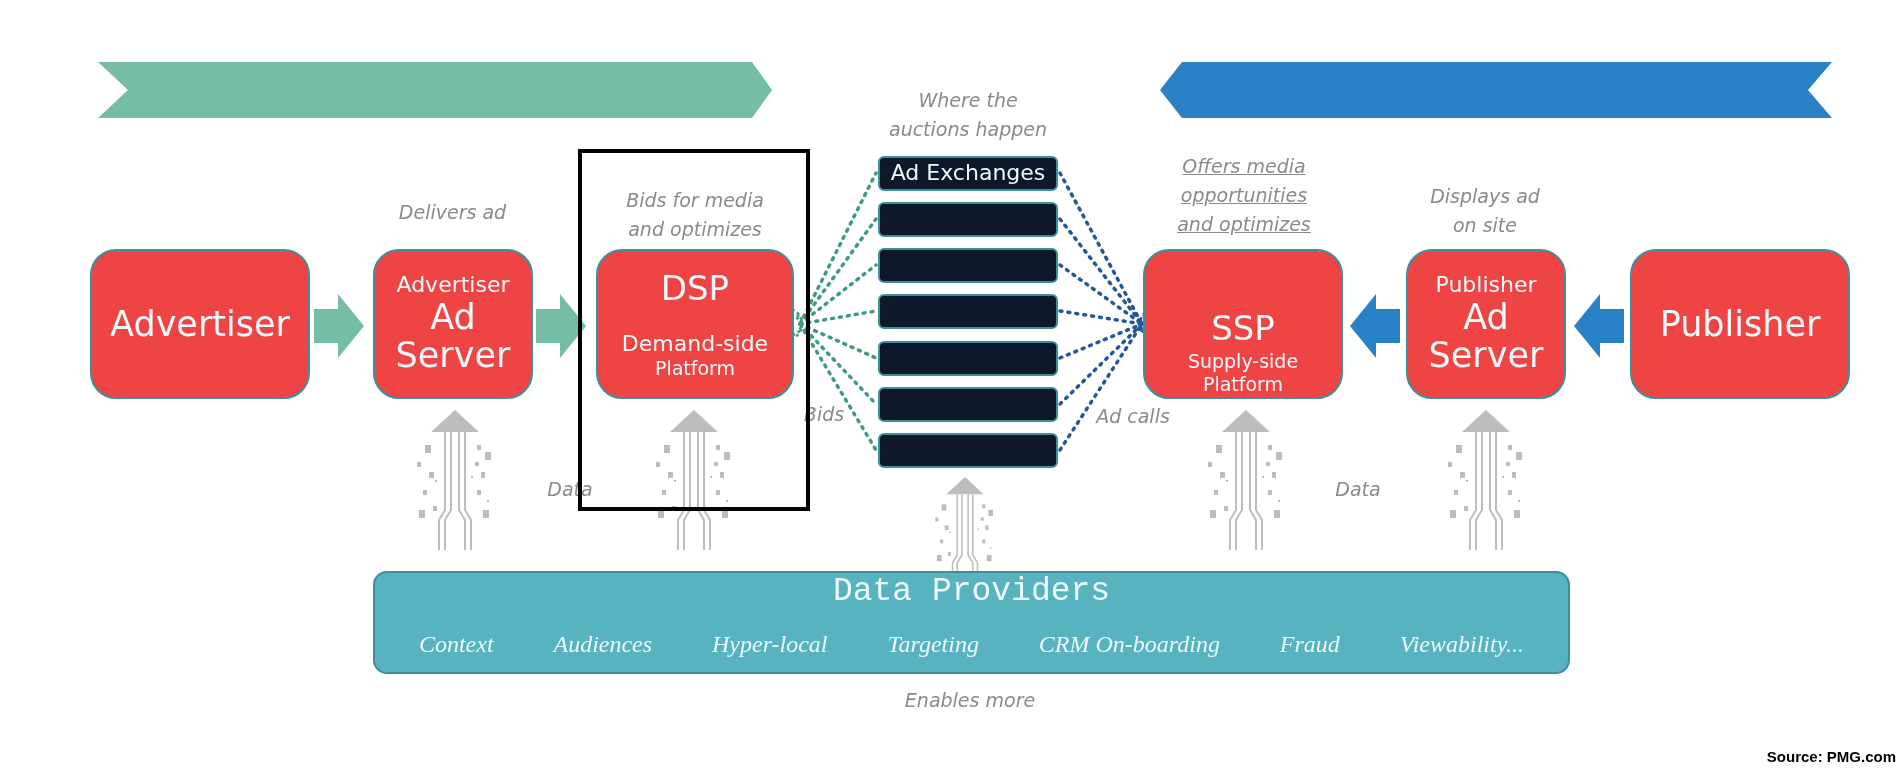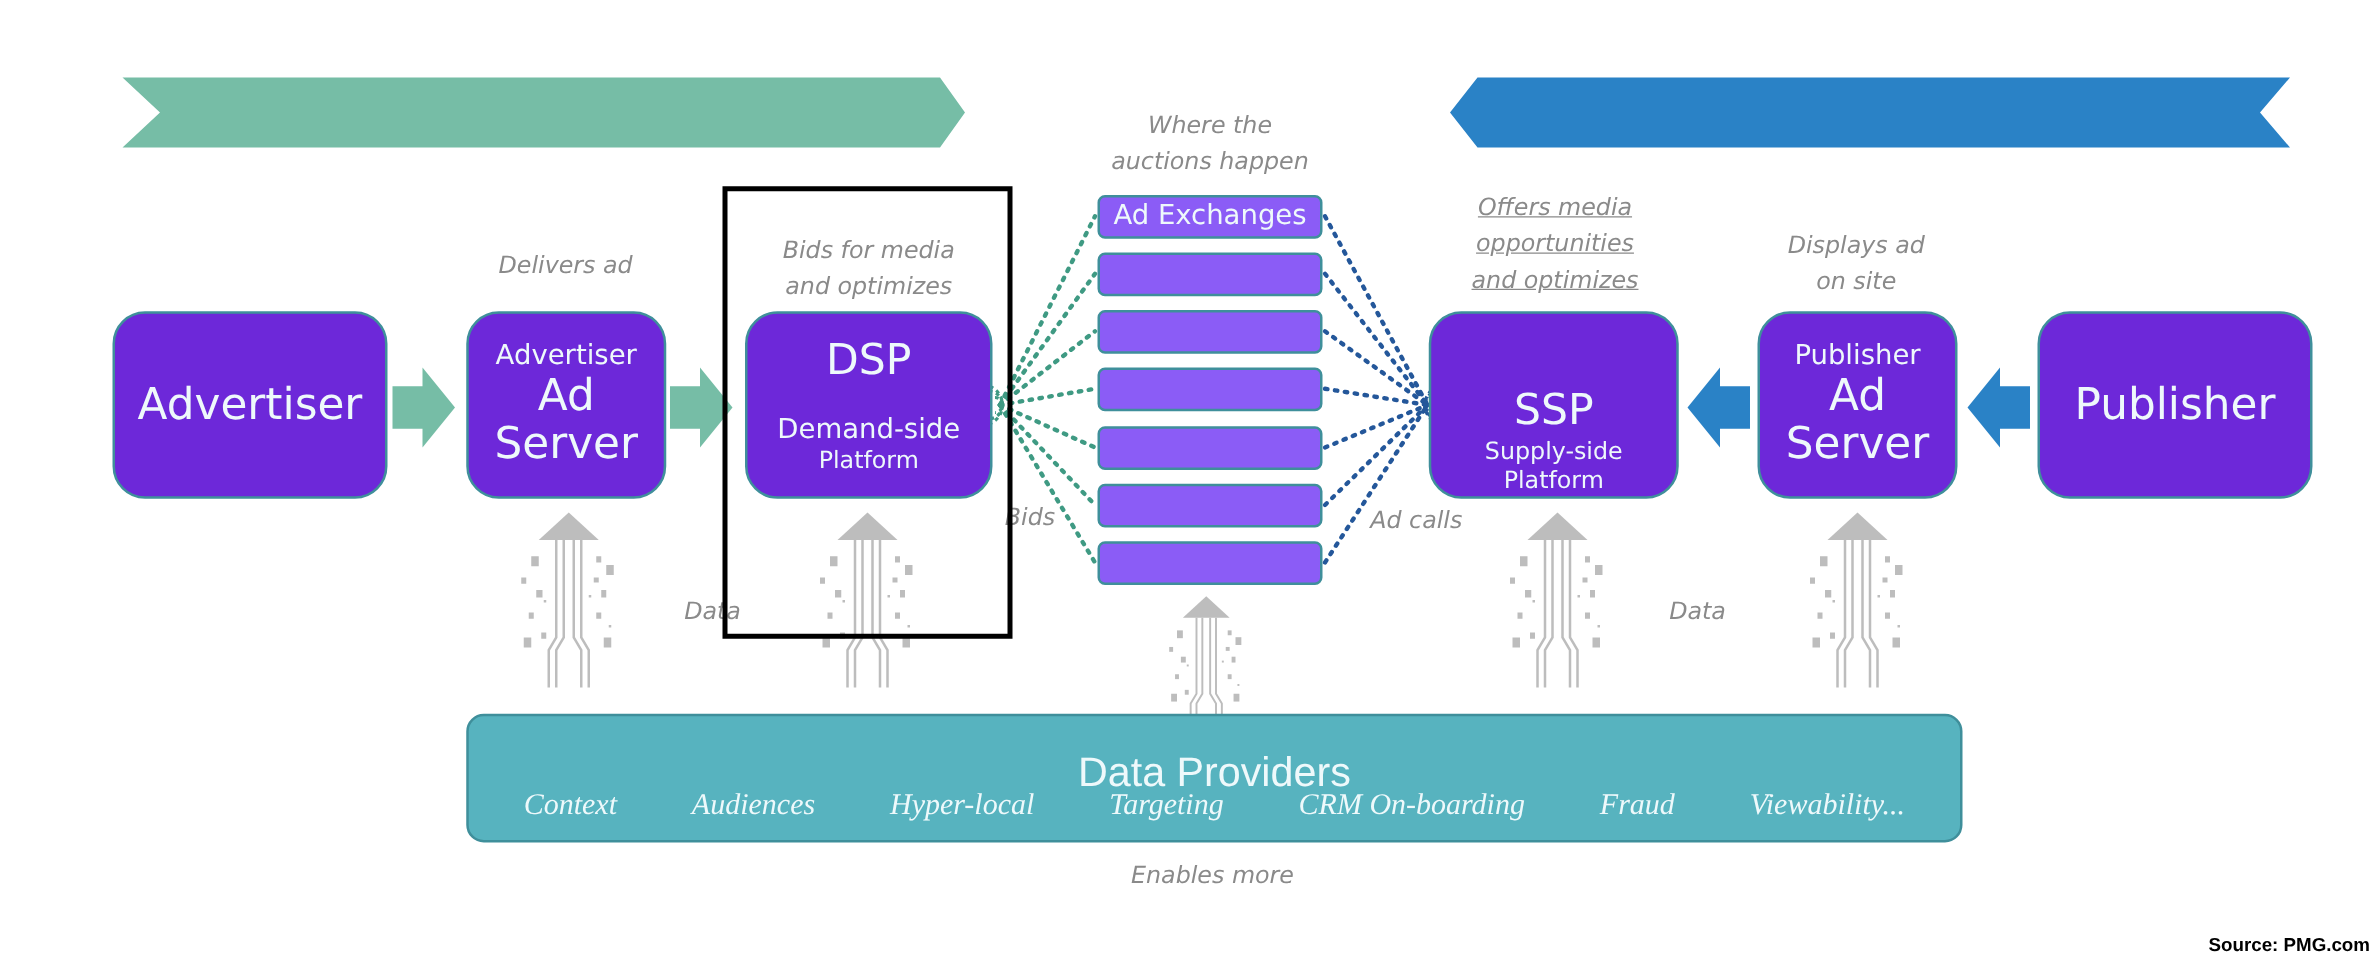--- a/index.html
+++ b/index.html
@@ -1,30 +1,30 @@
 <!DOCTYPE html>
 <html><head>
 <meta charset="utf-8">
 <style>
   html, body { margin:0; padding:0; background:#ffffff; }
   body { width:1900px; height:775px; position:relative; overflow:hidden;
          font-family:"Liberation Sans", "DejaVu Sans", sans-serif; }
   .abs { position:absolute; }
   .banner-text { position:absolute; color:#ffffff; font-size:32px; text-align:center; width:100%; top:14px; font-family:"DejaVu Sans", sans-serif; letter-spacing:0px;}
-  .node { position:absolute; background:#6d28d9; border:2px solid #3f8f9b; border-radius:26px; color:#eef9fb;
+  .node { position:absolute; background:#ef4444; border:2px solid #3f8f9b; border-radius:26px; color:#eef9fb;
           display:flex; flex-direction:column; align-items:center; justify-content:center; text-align:center;
           font-family:"DejaVu Sans", sans-serif; box-sizing:border-box; }
   .caption { position:absolute; color:#8a8a8a; font-style:italic; font-size:19px; text-align:center; line-height:29px;
              font-family:"DejaVu Sans", sans-serif; }
-  .exch { position:absolute; left:878px; width:180px; height:35px; background:#8b5cf6; border:2px solid #3f8f9b;
+  .exch { position:absolute; left:878px; width:180px; height:35px; background:#0f172a; border:2px solid #3f8f9b;
           border-radius:6px; box-sizing:border-box; color:#eef9fb; font-size:22px; font-family:"DejaVu Sans", sans-serif;
           text-align:center; line-height:30px; }
   .providers { position:absolute; left:373px; top:571px; width:1197px; height:103px; background:#57b3bf;
                border:2px solid #3f8f9b; border-radius:14px; box-sizing:border-box; color:#eef9fb; }
-  .providers-title { position:absolute; top:26px; width:100%; text-align:center; font-size:33px; font-family:Liberation Sans, sans-serif; }
+  .providers-title { position:absolute; top:0; width:100%; text-align:center; font-size:33px; font-family:Liberation Mono, monospace; }
   .providers-list { position:absolute; top:58px; left:0; right:0; display:flex; justify-content:space-around; padding:0 14px;
                     font-size:24px; font-style:italic; font-family:Liberation Serif, serif; }
   .source { position:absolute; right:4px; top:748px; font-weight:bold; font-size:15px; color:#000; font-family:"Liberation Sans", sans-serif; }
   .highlight { position:absolute; left:578px; top:149px; width:232px; height:362px; border:4px solid #000; box-sizing:border-box; }
 </style>
 </head>
 <body>
 
 <svg class="abs" style="left:0;top:0" width="1900" height="775">
   <polygon points="98,62 752,62 772,90 752,118 98,118 128,90" fill="#76bda6"></polygon>

